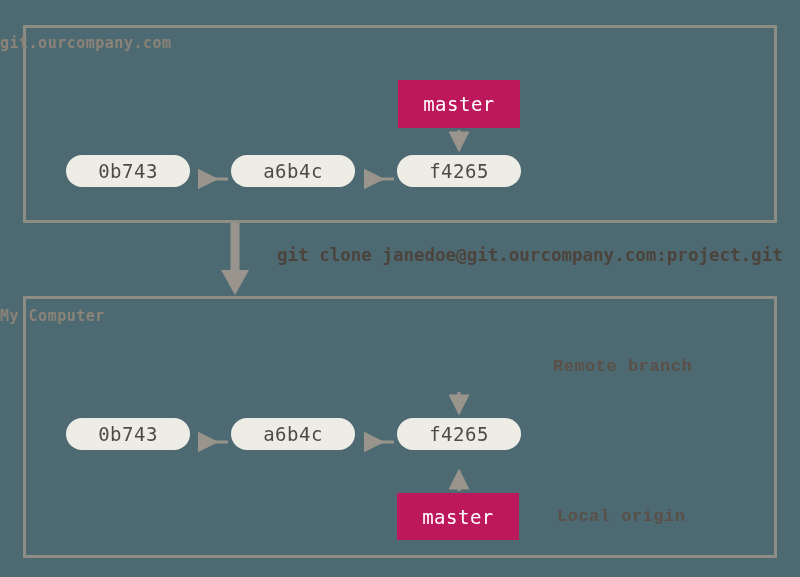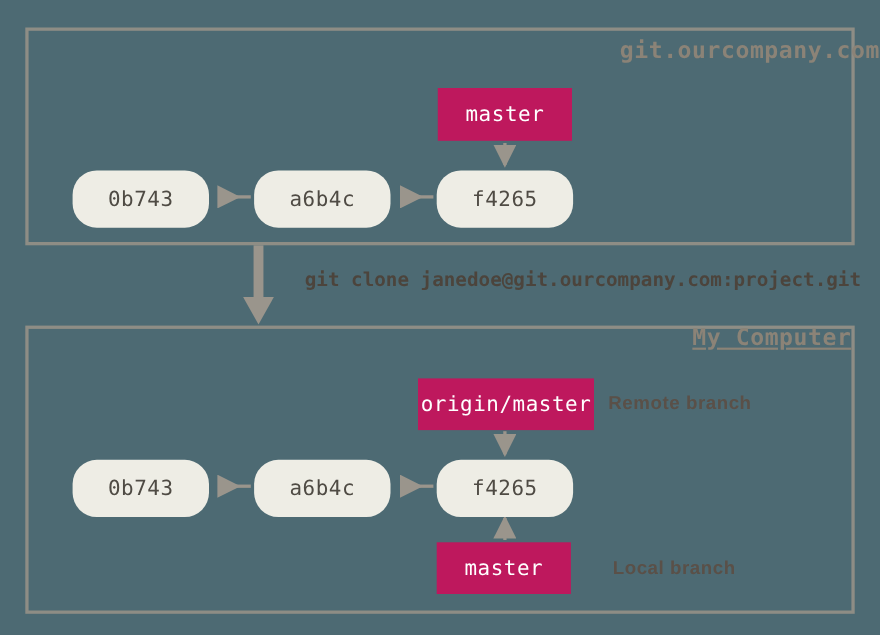--- a/index.html
+++ b/index.html
@@ -26,35 +26,35 @@
     border: 3px solid #8e8d85;
     box-sizing: border-box;
     background: transparent;
   }
   #panel-remote { left: 23px;  top: 25px;  width: 754px; height: 198px; }
   #panel-local  { left: 23px;  top: 296px; width: 754px; height: 262px; }
 
   .panel-title {
     position: absolute;
     font-family: "DejaVu Sans Mono", monospace;
-    font-size: 21px;
+    font-size: 15px;
     font-weight: bold;
     color: #8b8377;
     letter-spacing: 0.5px;
     white-space: nowrap;
-    text-align: right;
+    text-align: left;
   }
   #title-remote { left: 0; top: 34px; width: 800px; }
-  #title-local  { left: 0; top: 295px; width: 774px; text-decoration: underline; }
+  #title-local  { left: 0; top: 307px; width: 774px; }
 
   
   .commit {
     position: absolute;
     width: 124px;
-    height: 52px;
+    height: 32px;
     background: #eeede5;
     border-radius: 22px;
     display: flex;
     align-items: center;
     justify-content: center;
     font-family: "DejaVu Sans Mono", monospace;
     font-size: 19px;
     color: #4f4b44;
     letter-spacing: 0.5px;
   }
@@ -81,21 +81,21 @@
     letter-spacing: 0.5px;
     white-space: nowrap;
   }
   #branch-master-remote { left: 398px; top: 80px;  width: 122px; height: 48px; }
   #branch-origin-master { left: 380px; top: 344px; width: 160px; height: 47px; }
   #branch-master-local  { left: 397px; top: 493px; width: 122px; height: 47px; }
 
   
   .side-label {
     position: absolute;
-    font-family: Liberation Sans, sans-serif;
+    font-family: Liberation Mono, monospace;
     font-size: 17px;
     font-weight: bold;
     color: #5a5048;
     letter-spacing: 0.5px;
     white-space: nowrap;
   }
   #label-remote-branch { left: 553px; top: 357px; }
   #label-local-branch  { left: 557px; top: 507px; }
 
   
@@ -167,23 +167,22 @@
 
   <div class="commit" id="commit-top-0b743">0b743</div>
   <div class="commit" id="commit-top-a6b4c">a6b4c</div>
   <div class="commit" id="commit-top-f4265">f4265</div>
 
   <div id="clone-command">git clone janedoe@git.ourcompany.com:project.git</div>
 
   <div class="panel" id="panel-local"></div>
   <div class="panel-title" id="title-local">My Computer</div>
 
-  <div class="branch-box" id="branch-origin-master">origin/master</div>
   <div class="side-label" id="label-remote-branch">Remote branch</div>
 
   <div class="commit" id="commit-bot-0b743">0b743</div>
   <div class="commit" id="commit-bot-a6b4c">a6b4c</div>
   <div class="commit" id="commit-bot-f4265">f4265</div>
 
   <div class="branch-box" id="branch-master-local">master</div>
-  <div class="side-label" id="label-local-branch">Local branch</div>
+  <div class="side-label" id="label-local-branch">Local origin</div>
 
 </div>
 
 </body></html>

